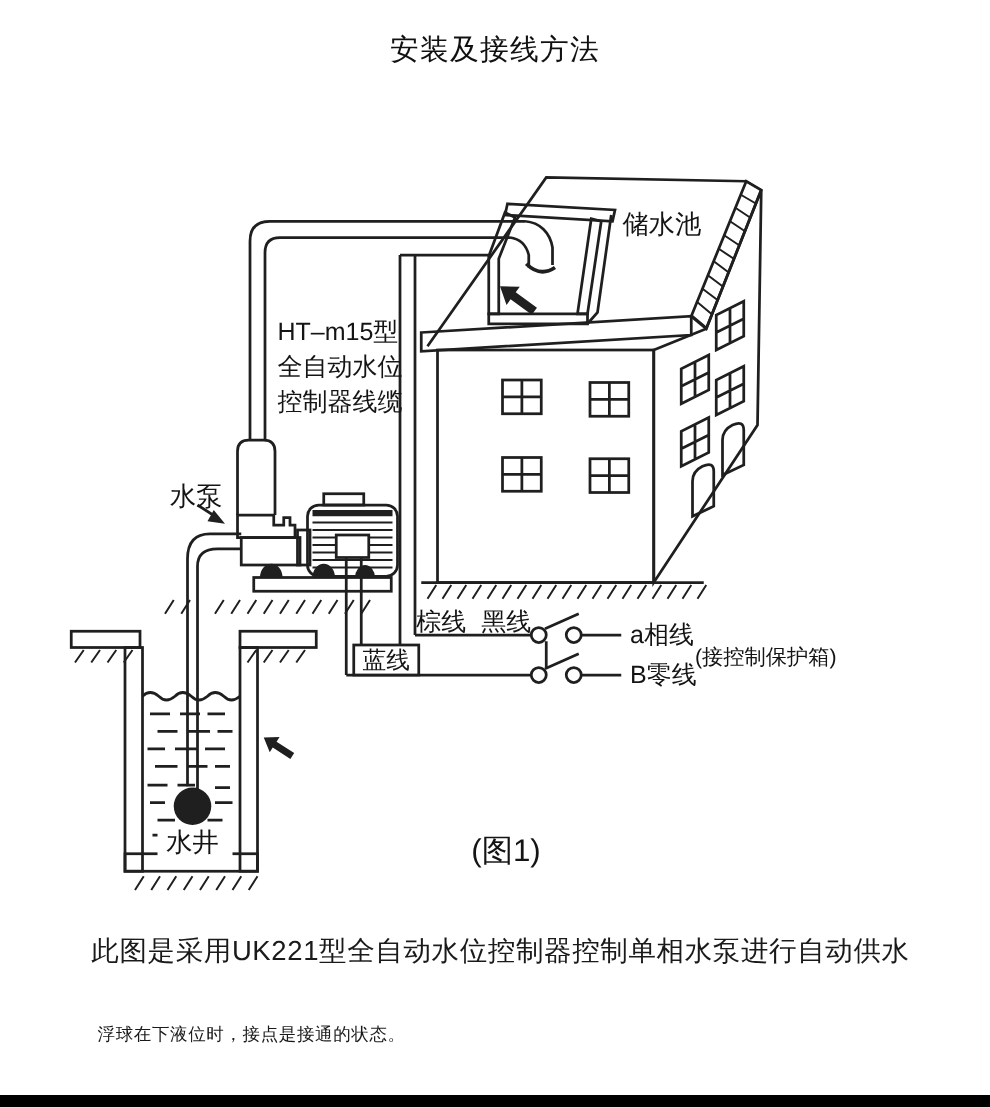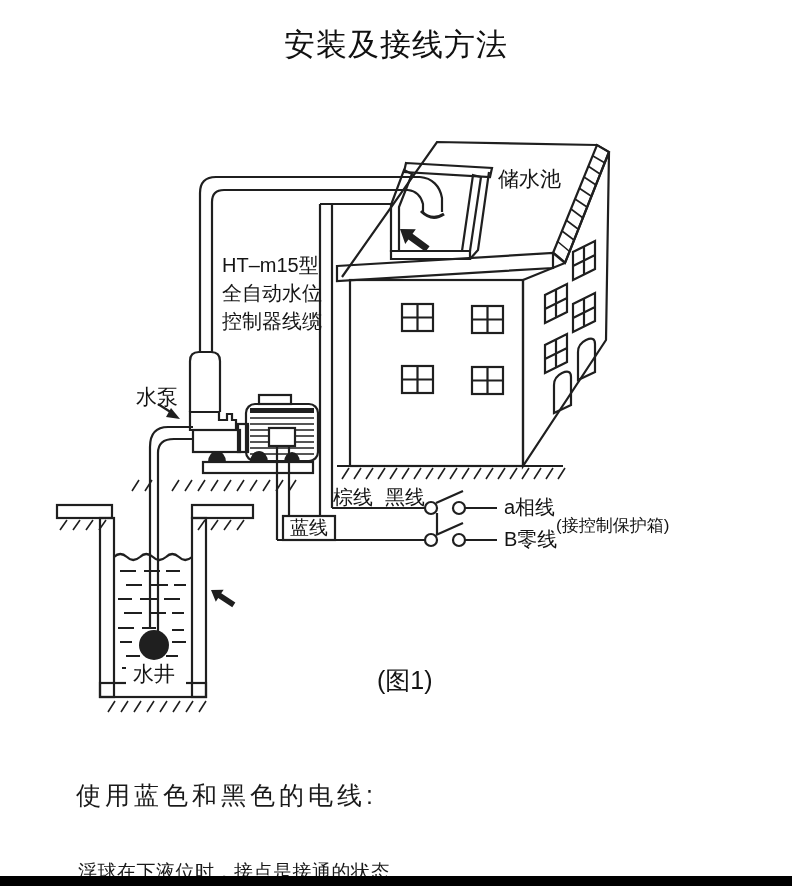--- a/index.html
+++ b/index.html
@@ -1,24 +1,24 @@
 <!DOCTYPE html>
 <html><head>
 <meta charset="utf-8">
 <style>
   html,body{margin:0;padding:0;background:#ffffff;}
   #page{position:relative;width:792px;height:886px;background:#ffffff;overflow:hidden;
         font-family:"Liberation Sans",sans-serif;color:#141414;}
   .abs{position:absolute;}
-  #title{left:0;right:0;top:24px;text-align:center;font-size:31px;font-weight:500;
+  #title{left:0;right:0;top:24px;text-align:center;font-size:23px;font-weight:500;
          letter-spacing:1px;color:#111;}
   .desc{color:#1a1a1a;white-space:nowrap;}
   #desc1{left:73px;top:746px;font-size:22px;letter-spacing:0.5px;}
   #desc2{left:76px;top:779px;font-size:25px;letter-spacing:4px;}
-  #desc3{left:78px;top:819px;font-size:19px;letter-spacing:0.5px;margin-top:40px;}
+  #desc3{left:78px;top:819px;font-size:14px;letter-spacing:0.5px;}
   #desc4{left:78px;top:848px;font-size:19px;letter-spacing:0.5px;}
   #footer-bar{left:0;right:0;bottom:0;height:10px;background:#000000;}
   svg .s{stroke:#1f1f1f;fill:none;stroke-width:2.2;stroke-linecap:butt;stroke-linejoin:miter;}
   svg .s3{stroke:#1f1f1f;fill:none;stroke-width:3;}
   svg .thin{stroke:#1f1f1f;fill:none;stroke-width:1.6;}
   svg .f{fill:#1f1f1f;stroke:none;}
   svg .wbox{fill:#ffffff;stroke:#1f1f1f;stroke-width:2.2;}
   svg .txt{font-family:"Liberation Sans",sans-serif;fill:#141414;font-weight:500;}
 </style>
 </head>
@@ -184,17 +184,17 @@
     <text class="txt" x="133" y="681" font-size="21">水井</text>
     <text class="txt" x="290" y="534" font-size="19">蓝线</text>
     <text class="txt" x="333" y="504" font-size="20">棕线</text>
     <text class="txt" x="385" y="504" font-size="20">黑线</text>
     <text class="txt" x="504" y="514" font-size="20">a相线</text>
     <text class="txt" x="556" y="531" font-size="17">(接控制保护箱)</text>
     <text class="txt" x="504" y="546" font-size="20">B零线</text>
     <text class="txt" x="377" y="689" font-size="25">(图1)</text>
   </svg>
 
-  <div id="desc2" class="abs desc">使用蓝色和黑色的电线:</div>
+  <div id="desc1" class="abs desc">此图是采用UK221型全自动水位控制器控制单相水泵进行自动供水</div>
   <div id="desc3" class="abs desc">浮球在下液位时，接点是接通的状态。</div>
 
   <div id="footer-bar" class="abs"></div>
 </div>
 
 </body></html>

